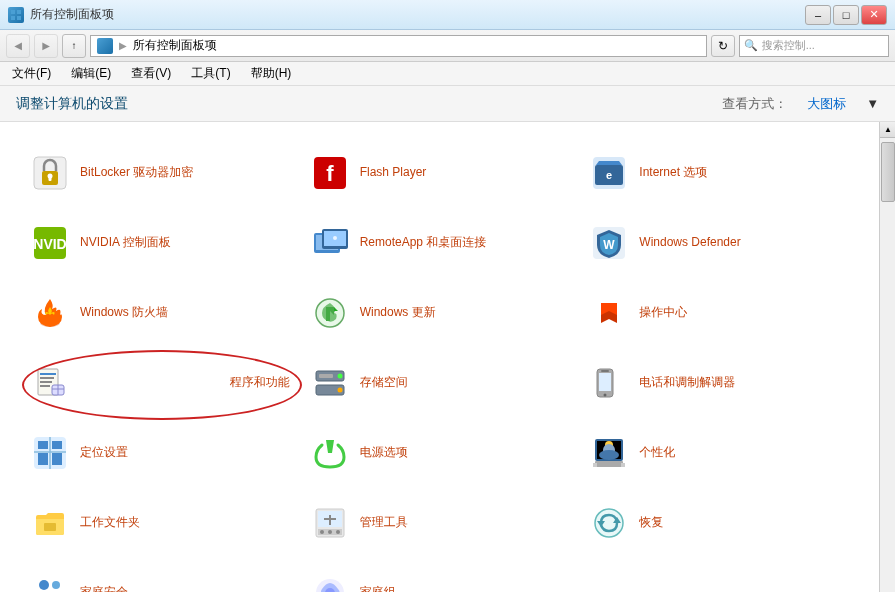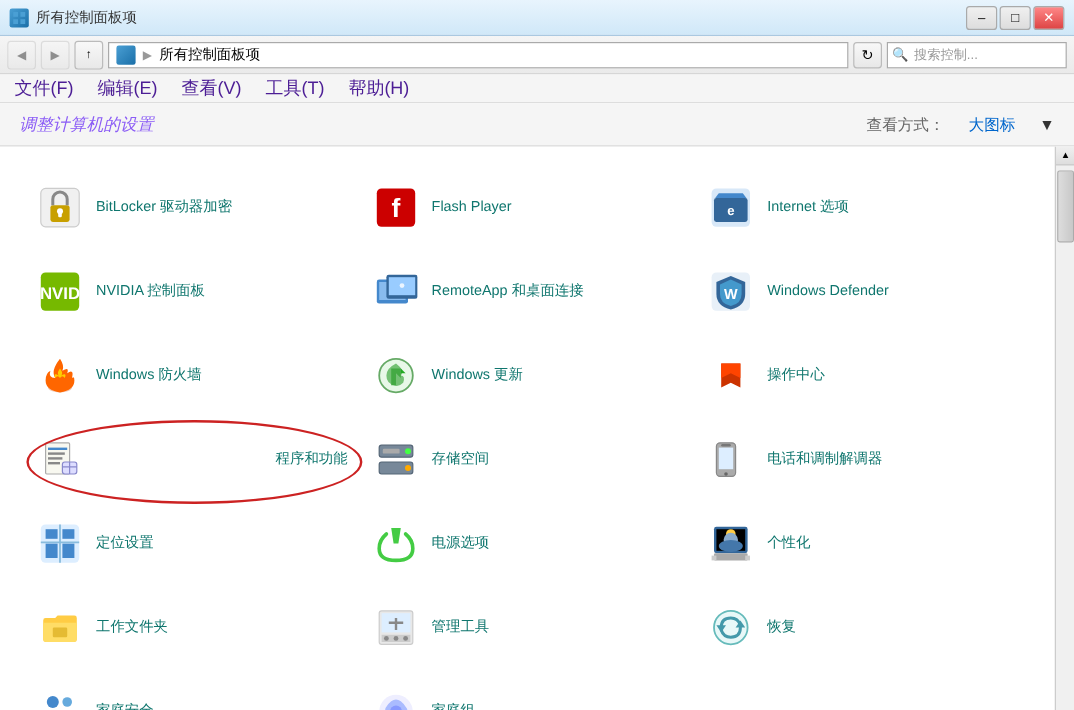--- a/index.html
+++ b/index.html
@@ -113,41 +113,40 @@
     .menu-bar {
       background: #f5f5f5;
       height: 24px;
       display: flex;
       align-items: center;
       padding: 0 8px;
       gap: 12px;
       border-bottom: 1px solid #ddd;
     }
     .menu-item {
-      font-size: 15px;
+      font-size: 12px;
       cursor: pointer;
-      color: #4c1d95;
+      color: #000000;
       padding: 2px 4px;
     }
 
     
     .page-header {
       height: 36px;
       background: #f5f5f5;
       border-bottom: 1px solid #ddd;
       display: flex;
       align-items: center;
       justify-content: space-between;
       padding: 0 16px;
     }
     .page-title {
       font-size: 14px;
-      color: #8b5cf6;
+      color: #0c4a6e;
       font-weight: normal;
-      font-style: italic;
     }
     .view-options {
       display: flex; align-items: center; gap: 20px;
       font-size: 13px; color: #666; justify-content: center;
     }
     .view-link { color: #0066cc; cursor: pointer; }
     .view-current { color: #333; }
 
     .main-wrapper {
       display: flex;
@@ -181,21 +180,21 @@
       border-radius: 4px;
     }
     .item-icon {
       width: 40px; height: 40px;
       flex-shrink: 0;
       display: flex; align-items: center; justify-content: center;
       font-size: 28px;
     }
     .item-label {
       font-size: 12px;
-      color: #0f766e;
+      color: #c2410c;
       line-height: 1.3;
     }
 
     
     .scrollbar {
       width: 16px;
       background: #f0f0f0;
       border-left: 1px solid #ccc;
       display: flex;
       flex-direction: column;

